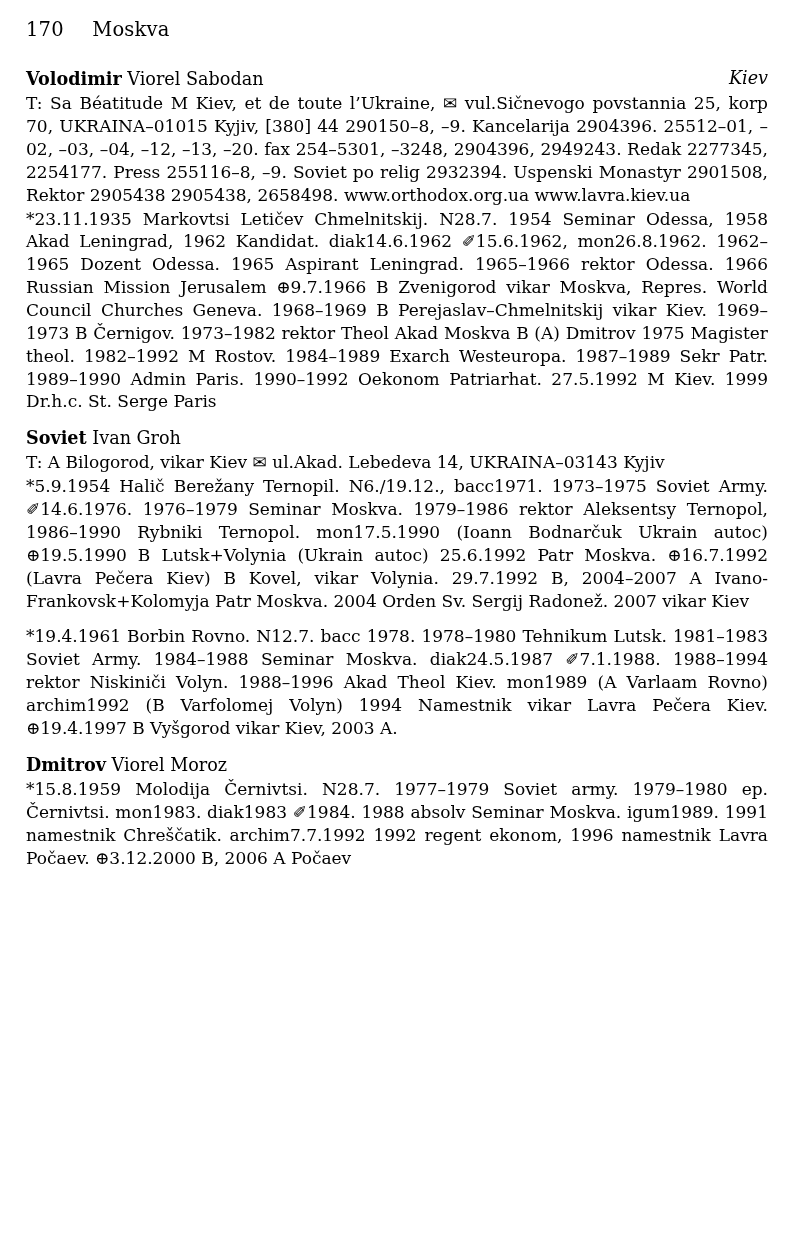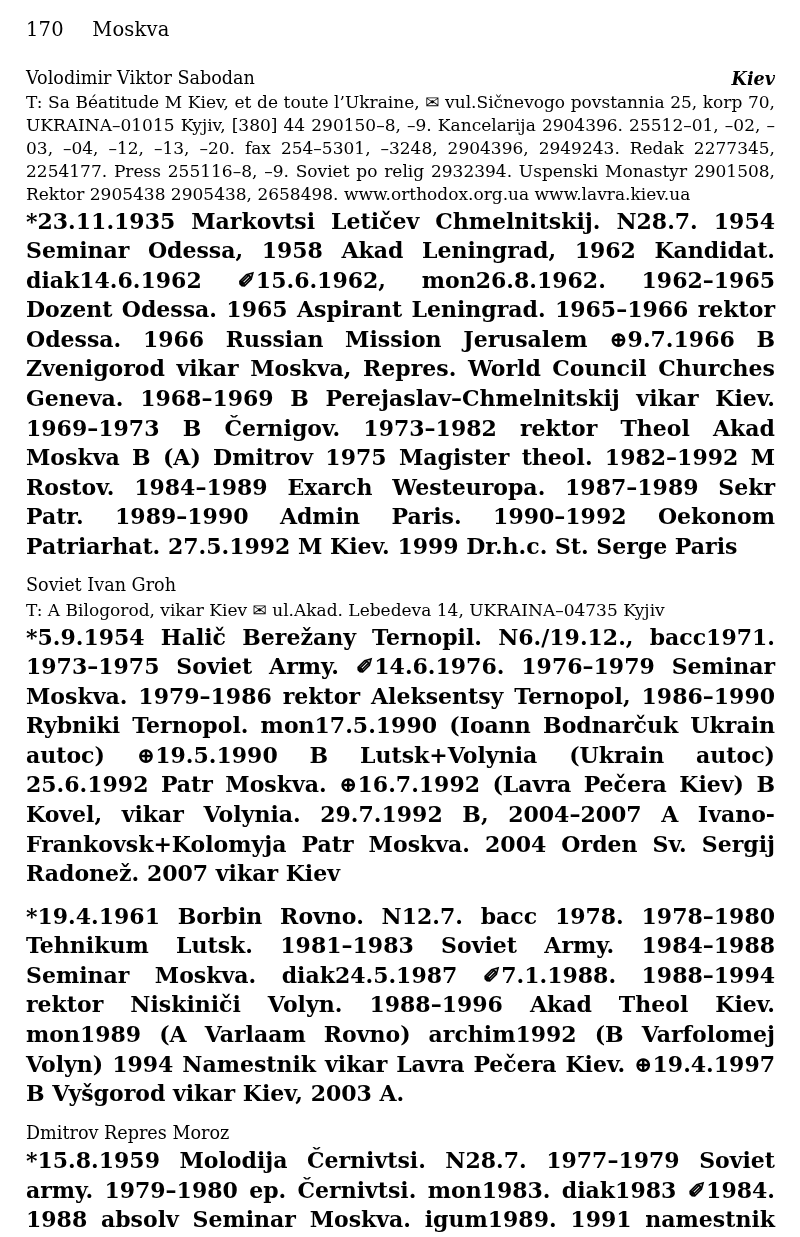--- a/index.html
+++ b/index.html
@@ -12,21 +12,21 @@
     height: 1237px;
     font-family: "DejaVu Serif", serif;
     color: #000000;
     overflow: hidden;
   }
   .page {
     position: relative;
     width: 800px;
     height: 1237px;
     box-sizing: border-box;
-    padding: 18px 25px 0 26px;
+    padding: 18px 32px 0 26px;
   }
   .running-head {
     font-size: 19.5px;
     letter-spacing: 0.2px;
     margin: 0 0 26px 0;
     white-space: nowrap;
   }
   .running-head .folio {
     margin-right: 22px;
   }
@@ -43,76 +43,75 @@
   .entry + .entry {
     margin-top: 13px;
   }
   .headline {
     font-size: 17.6px;
     line-height: 1.32;
     position: relative;
     margin-bottom: 1px;
   }
   .headline .fore {
-    font-weight: normal;
+    font-weight: bold;
   }
   .headline .place {
-    font-weight: bold;
+    font-weight: normal;
     font-style: italic;
     float: right;
   }
   .addr {
     font-size: 17px;
     line-height: 1.345;
     text-align: justify;
     margin: 0;
     hyphens: none;
   }
   .bio {
-    font-size: 22px;
+    font-size: 17px;
     line-height: 1.345;
     text-align: justify;
     margin: 1px 0 0 0;
-    font-weight: bold;
   }
 </style>
 </head>
 <body>
 
 <div class="page">
 
   <div class="running-head">
     <span class="folio">170</span>
     <span>Moskva</span>
   </div>
 
 
   <div class="entry">
     <div class="headline">
       <span class="place">Kiev</span>
-      <span class="fore">Volodimir</span><span> Viktor Sabodan</span>
+      <span class="fore">Volodimir</span><span> Viorel Sabodan</span>
     </div>
     <p class="addr">T: Sa Béatitude M Kiev, et de toute l’Ukraine, ✉ vul.Sičnevogo povstannia 25, korp 70, UKRAINA–01015 Kyjiv, [380] 44 290150–8, –9. Kancelarija 2904396. 25512–01, –02, –03, –04, –12, –13, –20. fax 254–5301, –3248, 2904396, 2949243. Redak 2277345, 2254177. Press 255116–8, –9. Soviet po relig 2932394. Uspenski Monastyr 2901508, Rektor 2905438 2905438, 2658498. www.orthodox.org.ua www.lavra.kiev.ua</p>
     <p class="bio">*23.11.1935 Markovtsi Letičev Chmelnitskij. N28.7. 1954 Seminar Odessa, 1958 Akad Leningrad, 1962 Kandidat. diak14.6.1962 ✐15.6.1962, mon26.8.1962. 1962–1965 Dozent Odessa. 1965 Aspirant Leningrad. 1965–1966 rektor Odessa. 1966 Russian Mission Jerusalem ⊕9.7.1966 B Zvenigorod vikar Moskva, Repres. World Council Churches Geneva. 1968–1969 B Perejaslav–Chmelnitskij vikar Kiev. 1969–1973 B Černigov. 1973–1982 rektor Theol Akad Moskva B (A) Dmitrov 1975 Magister theol. 1982–1992 M Rostov. 1984–1989 Exarch Westeuropa. 1987–1989 Sekr Patr. 1989–1990 Admin Paris. 1990–1992 Oekonom Patriarhat. 27.5.1992 M Kiev. 1999 Dr.h.c. St. Serge Paris</p>
   </div>
 
   <div class="entry">
     <div class="headline">
       <span class="place"></span>
       <span class="fore">Soviet</span><span> Ivan Groh</span>
     </div>
-    <p class="addr">T: A Bilogorod, vikar Kiev ✉ ul.Akad. Lebedeva 14, UKRAINA–04735 Kyjiv</p>
+    <p class="addr">T: A Bilogorod, vikar Kiev ✉ ul.Akad. Lebedeva 14, UKRAINA–03143 Kyjiv</p>
     <p class="bio">*5.9.1954 Halič Berežany Ternopil. N6./19.12., bacc1971. 1973–1975 Soviet Army. ✐14.6.1976. 1976–1979 Seminar Moskva. 1979–1986 rektor Aleksentsy Ternopol, 1986–1990 Rybniki Ternopol. mon17.5.1990 (Ioann Bodnarčuk Ukrain autoc) ⊕19.5.1990 B Lutsk+Volynia (Ukrain autoc) 25.6.1992 Patr Moskva. ⊕16.7.1992 (Lavra Pečera Kiev) B Kovel, vikar Volynia. 29.7.1992 B, 2004–2007 A Ivano-Frankovsk+Kolomyja Patr Moskva. 2004 Orden Sv. Sergij Radonež. 2007 vikar Kiev</p>
   </div>
 
   <div class="entry">
     <p class="bio">*19.4.1961 Borbin Rovno. N12.7. bacc 1978. 1978–1980 Tehnikum Lutsk. 1981–1983 Soviet Army. 1984–1988 Seminar Moskva. diak24.5.1987 ✐7.1.1988. 1988–1994 rektor Niskiniči Volyn. 1988–1996 Akad Theol Kiev. mon1989 (A Varlaam Rovno) archim1992 (B Varfolomej Volyn) 1994 Namestnik vikar Lavra Pečera Kiev. ⊕19.4.1997 B Vyšgorod vikar Kiev, 2003 A.</p>
   </div>
 
   <div class="entry">
     <div class="headline">
       <span class="place"></span>
-      <span class="fore">Dmitrov</span><span> Repres Moroz</span>
+      <span class="fore">Dmitrov</span><span> Viorel Moroz</span>
     </div>
     <p class="bio">*15.8.1959 Molodija Černivtsi. N28.7. 1977–1979 Soviet army. 1979–1980 ep. Černivtsi. mon1983. diak1983 ✐1984. 1988 absolv Seminar Moskva. igum1989. 1991 namestnik Chreščatik. archim7.7.1992 1992 regent ekonom, 1996 namestnik Lavra Počaev. ⊕3.12.2000 B, 2006 A Počaev</p>
   </div>
 
 </div>
 
 </body></html>

